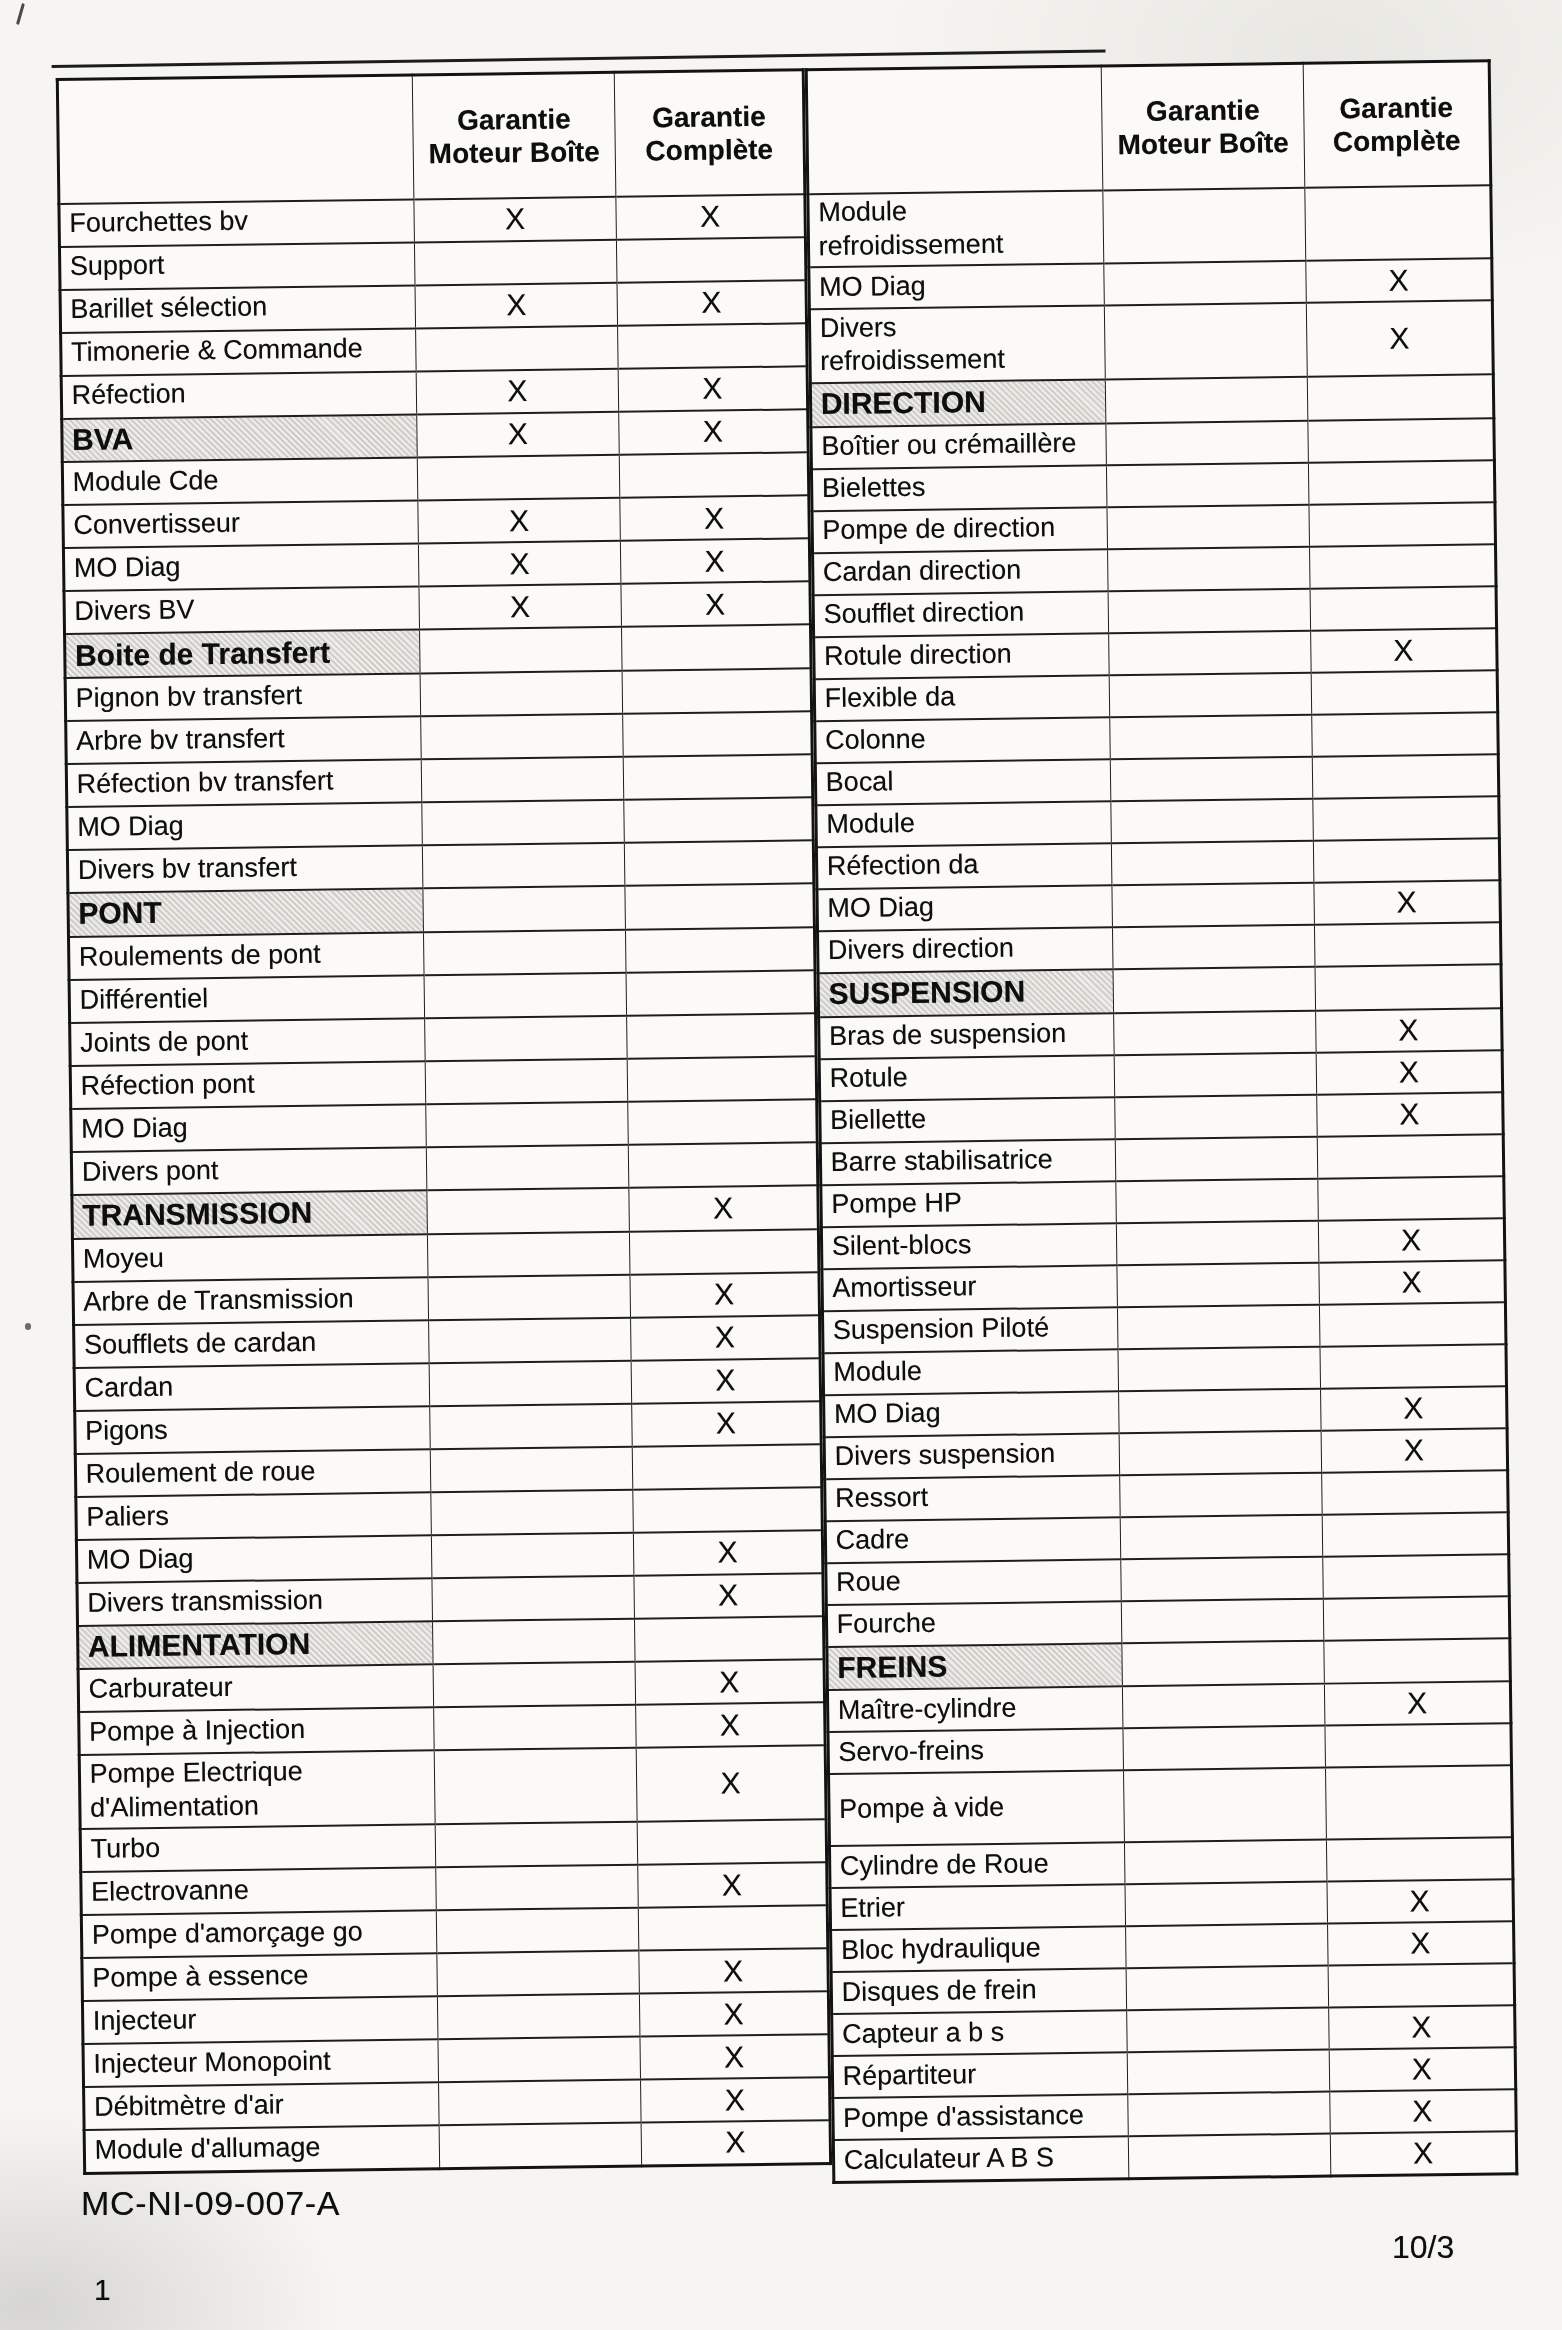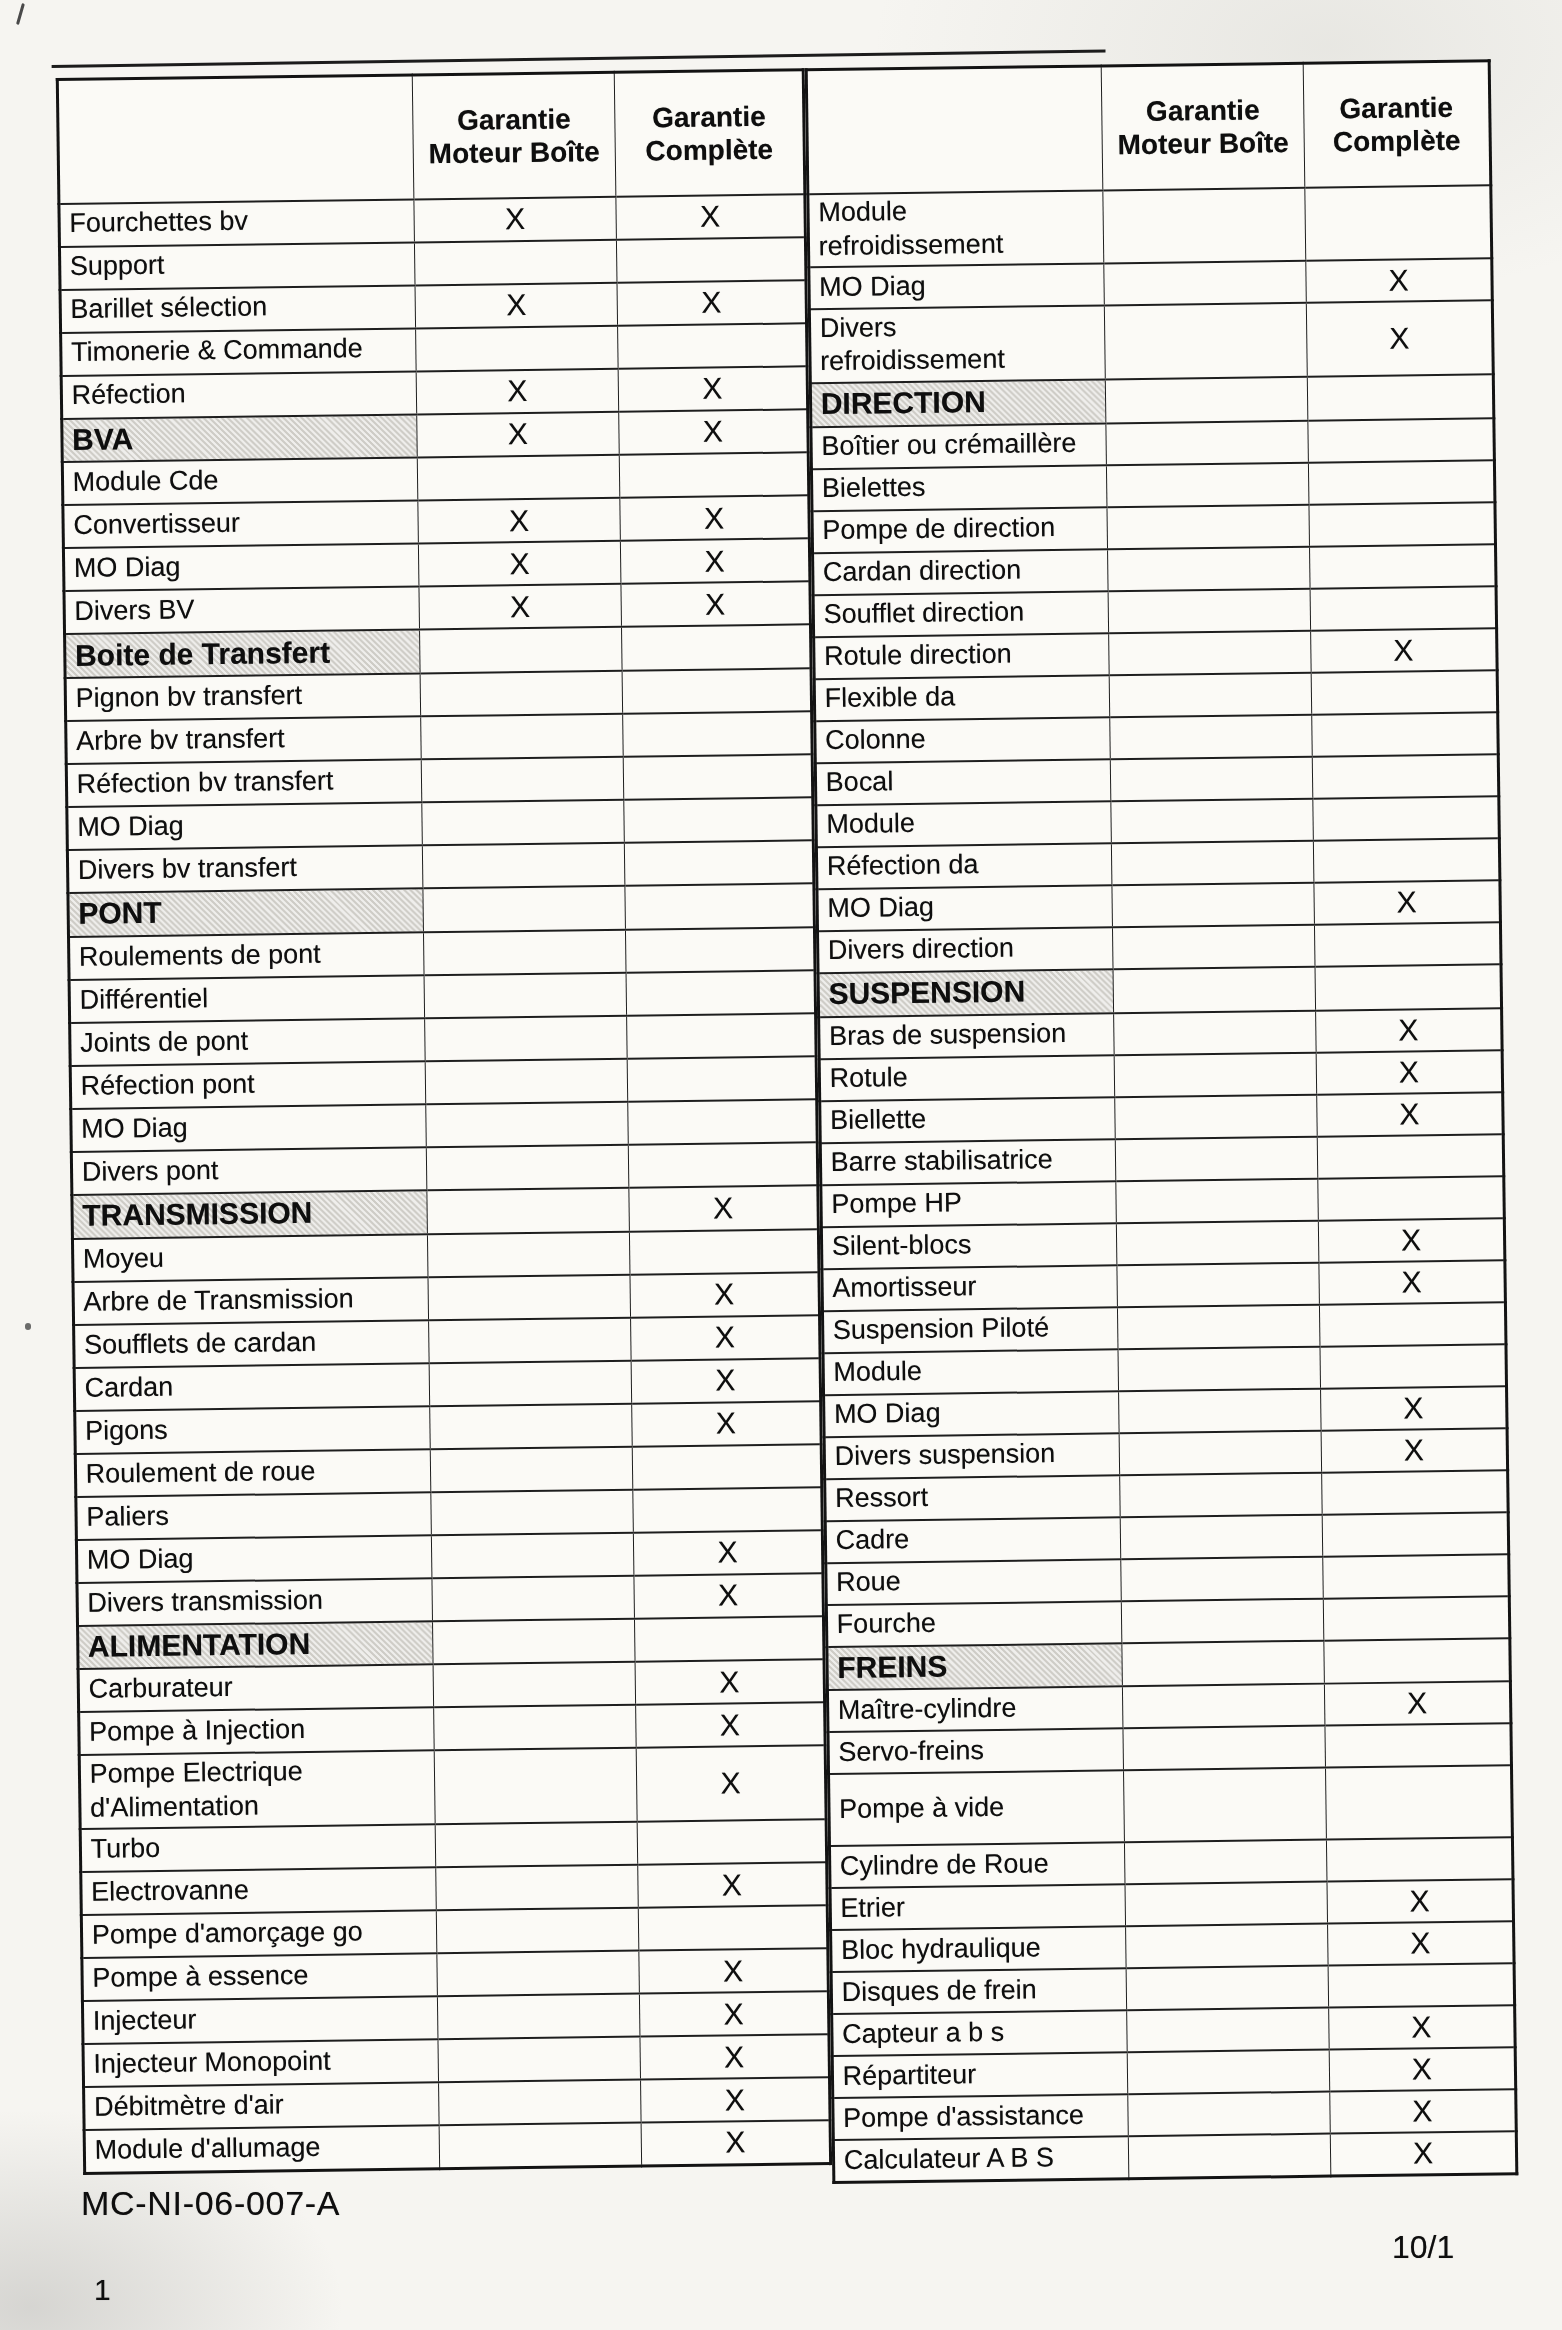--- a/index.html
+++ b/index.html
@@ -615,16 +615,16 @@
         </tr>
         <tr>
           <td class="label">Calculateur A B S</td>
           <td class="mark"></td>
           <td class="mark">X</td>
         </tr>
       </tbody>
   </table>
 </div>
 
-<div class="doc-ref">MC-NI-06-007-A</div>
-<div class="page-indicator">10/1</div>
+<div class="doc-ref">MC-NI-09-007-A</div>
+<div class="page-indicator">10/3</div>
 <div class="page-number">1</div>
 
 
 </body></html>

